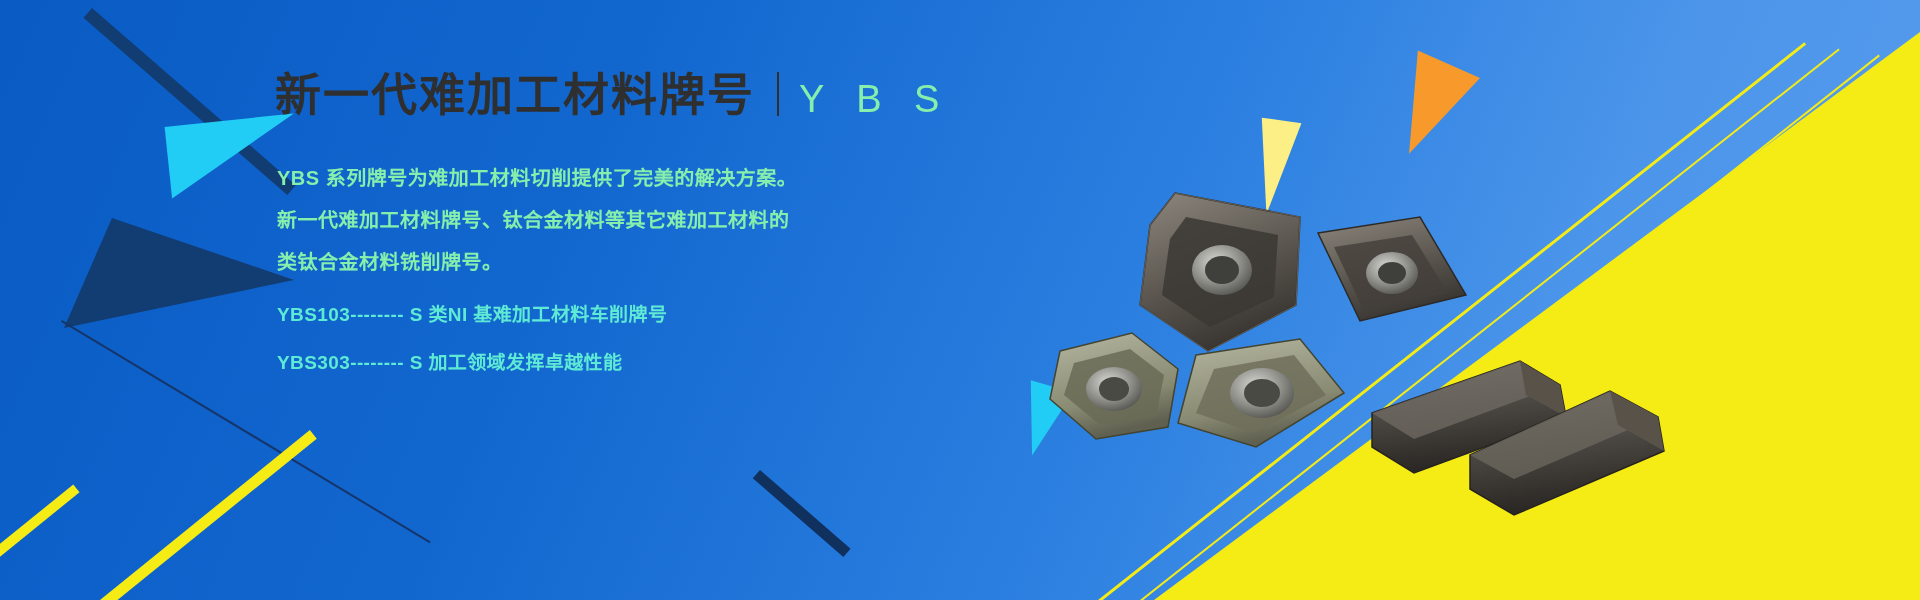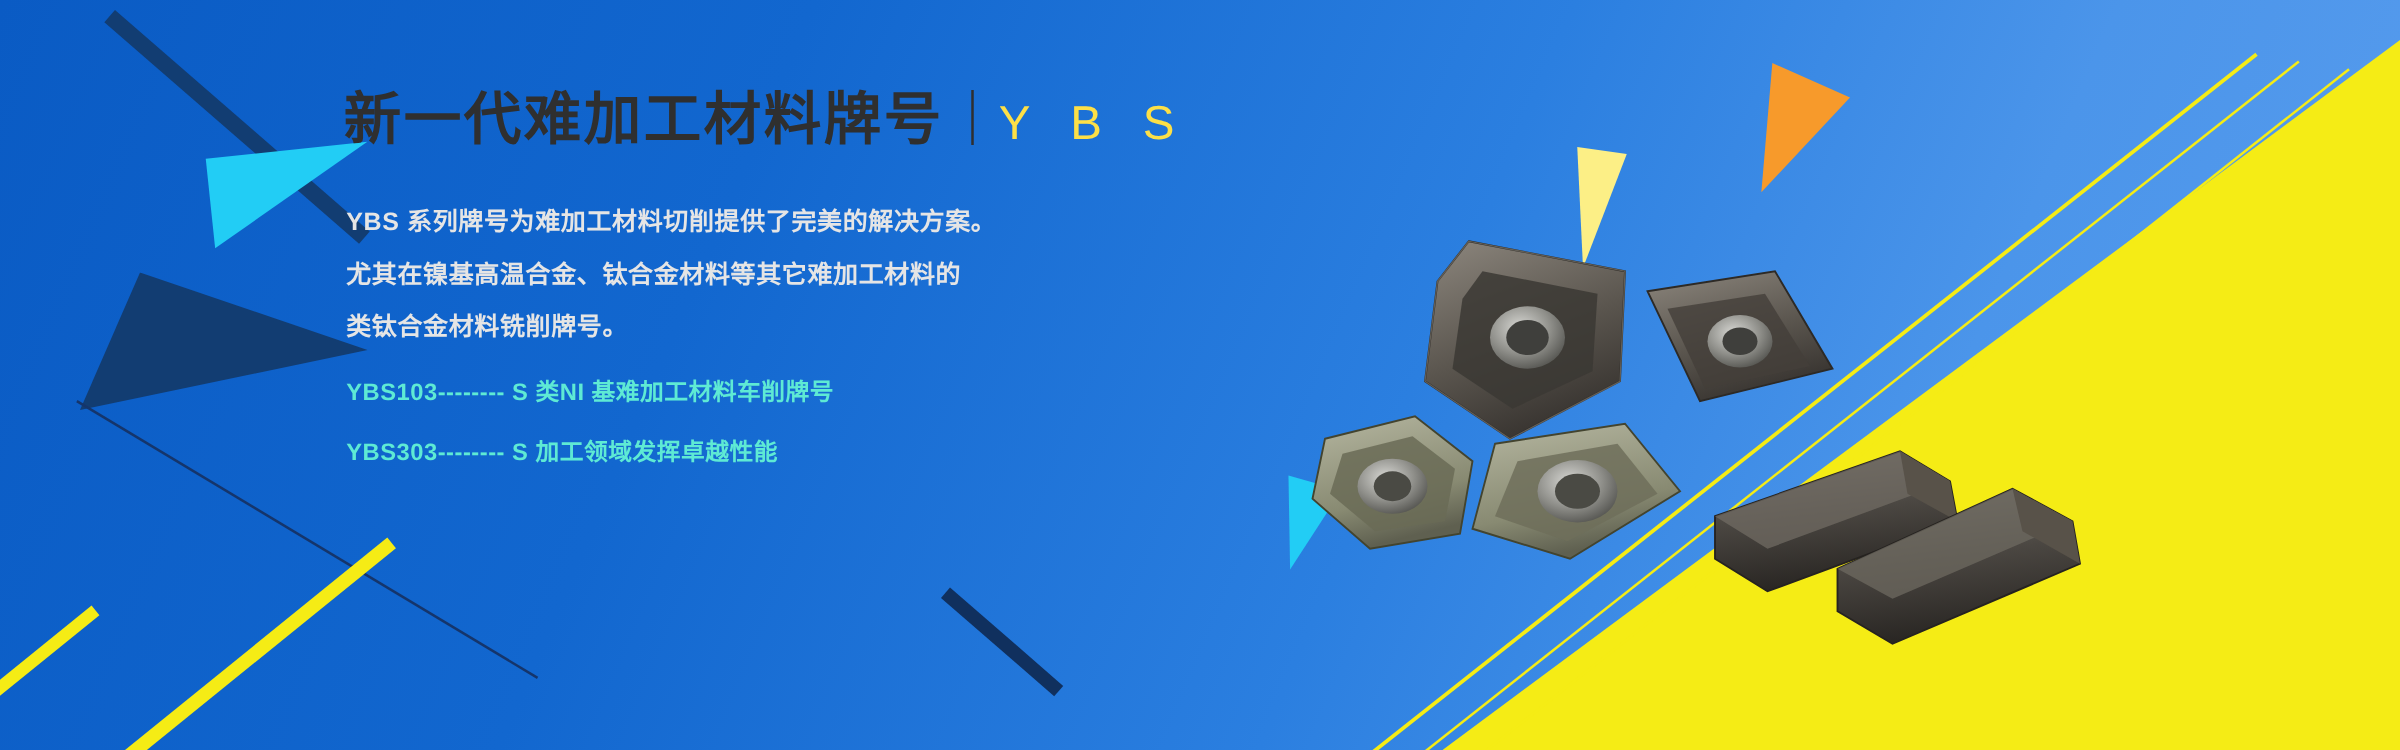--- a/index.html
+++ b/index.html
@@ -100,28 +100,28 @@
   }
   .title-cn{
     font-size:46px;font-weight:700;color:#2f2f2f;letter-spacing:2px;
     line-height:1;
   }
   .title-div{
     display:inline-block;width:2px;height:44px;background:#2f2f2f;
     margin:0 20px 2px 22px;
   }
   .title-ybs{
-    font-size:38px;font-weight:400;color:#fde047;letter-spacing:11px;
+    font-size:38px;font-weight:400;color:#86efac;letter-spacing:11px;
     line-height:1;
   }
 
   .desc{position:absolute;left:2px;top:165px;}
   .desc p{
     margin:0 0 15px 0;
-    font-size:20px;font-weight:700;color:#e5e5e5;
+    font-size:20px;font-weight:700;color:#86efac;
     letter-spacing:.5px;line-height:1.35;
     white-space:nowrap;
   }
 
   .models{position:absolute;left:2px;top:305px;}
   .models p{
     margin:0 0 29px 0;
     font-size:19px;font-weight:700;color:#5eead4;
     letter-spacing:.4px;line-height:1;
     white-space:nowrap;
@@ -162,21 +162,21 @@
   <div class="content">
 
     <div class="title-row">
       <span class="title-cn">新一代难加工材料牌号</span>
       <span class="title-div"></span>
       <span class="title-ybs">Y B S</span>
     </div>
 
     <div class="desc">
       <p>YBS 系列牌号为难加工材料切削提供了完美的解决方案。</p>
-      <p>尤其在镍基高温合金、钛合金材料等其它难加工材料的</p>
+      <p>新一代难加工材料牌号、钛合金材料等其它难加工材料的</p>
       <p>类钛合金材料铣削牌号。</p>
     </div>
 
     <div class="models">
       <p>YBS103-------- S 类NI 基难加工材料车削牌号</p>
       <p>YBS303-------- S 加工领域发挥卓越性能</p>
     </div>
 
   </div>
 

